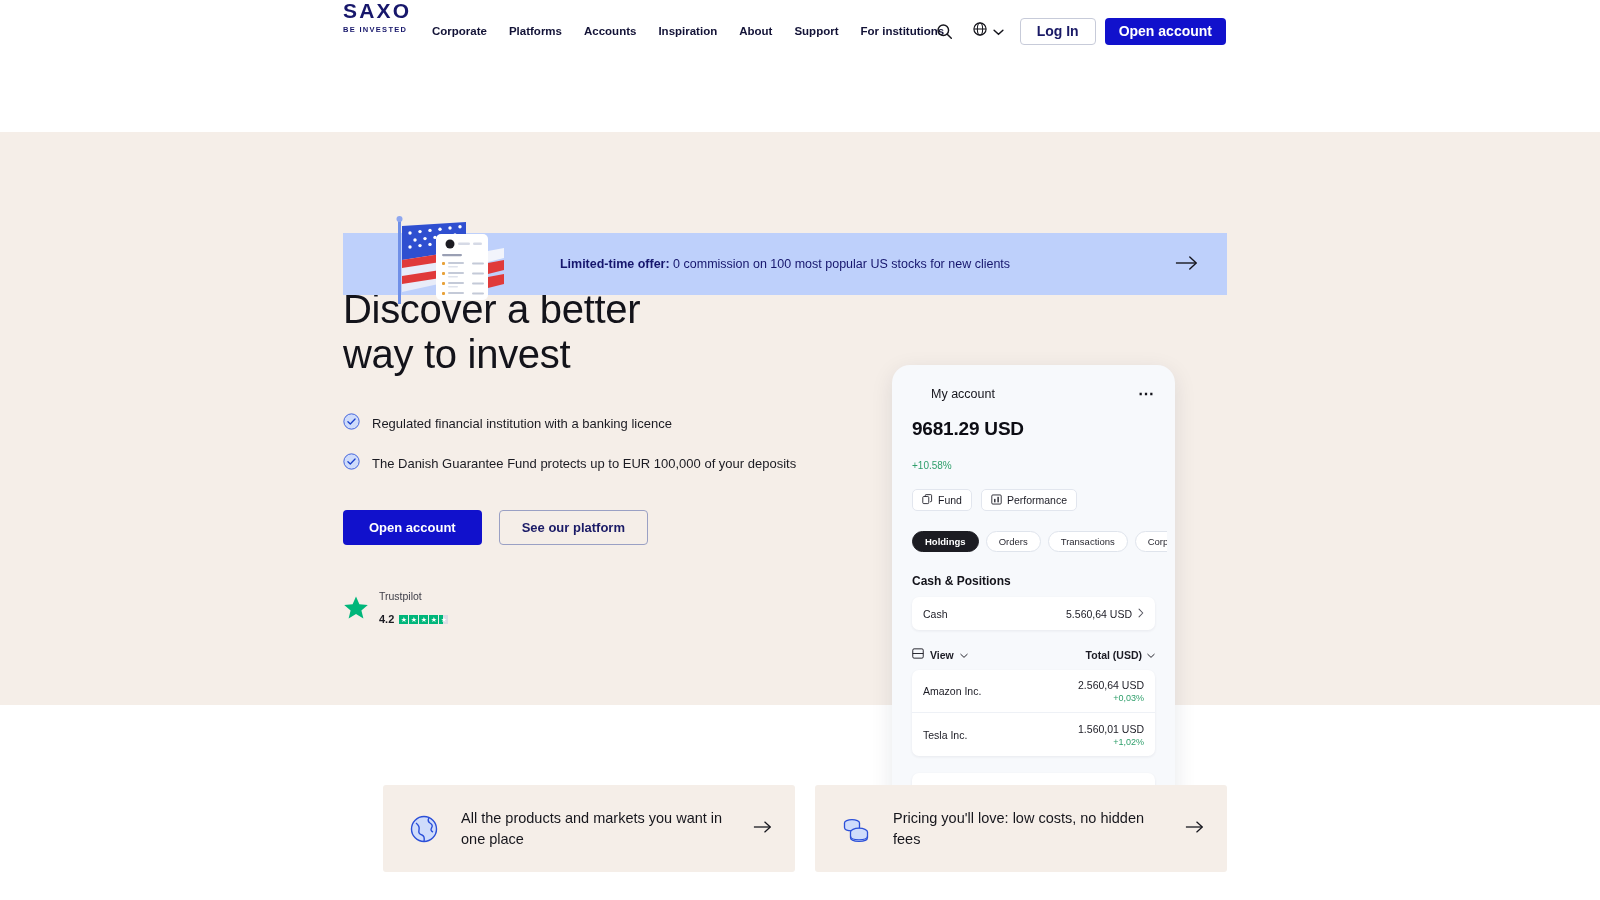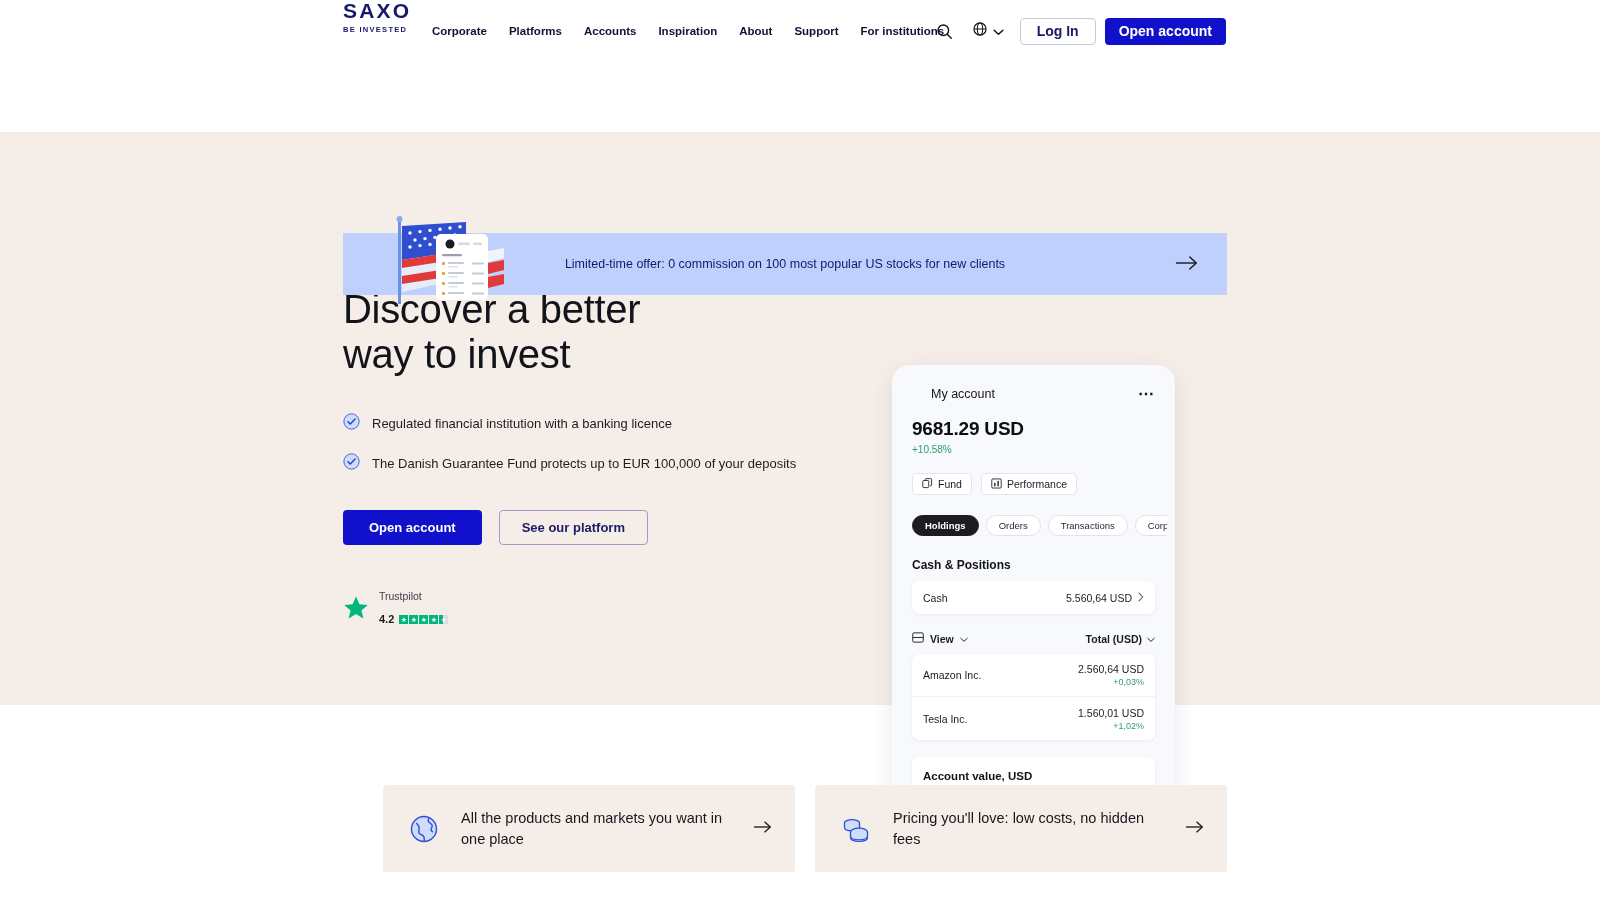--- a/index.html
+++ b/index.html
@@ -60,21 +60,21 @@
   }
   .promo {
     position:absolute; left:343px; top:101px; width:884px; height:62px;
     background:#bed0fb; display:flex; align-items:center; z-index:20;
   }
   .promo-flag { position:absolute; left:45px; top:-17px; width:125px; height:88px; }
   .promo-text {
     position:absolute; left:0; width:884px; text-align:center;
     font-size:12.5px; color:#16166d;
   }
-  .promo-text b { font-weight:normal; }
+  .promo-text b { font-weight:bold; }
   .promo-arrow { position:absolute; right:28px; top:20px; }
 
   .hero-content { position:absolute; left:343px; top:155px; width:560px; }
   h1.hero-title {
     font-size:40px; font-weight:normal; line-height:1.13; color:#13131a;
     letter-spacing:-0.3px;
   }
   .bullets { margin-top:36px; display:flex; flex-direction:column; gap:19px;}
   .bullet { display:flex; align-items:center; gap:12px;}
   .bullet-text { font-size:13px; color:#1b1b22; }
@@ -111,21 +111,21 @@
     overflow:hidden;
   }
   .phone-screen {
     position:absolute; left:8px; top:8px; width:267px; height:452px;
     background:#f7f9fc; border-radius:14px 14px 0 0; overflow:hidden;
   }
   .ph-row { display:flex; align-items:center; justify-content:space-between; }
   .ph-title { font-size:12.5px; font-weight:normal; color:#15151c;margin-left:19px; }
   .ph-dots { font-size:16px; font-weight:bold; color:#15151c; letter-spacing:1px; line-height:0.6;}
   .ph-balance { font-size:19px; font-weight:bold; color:#0d0d14; margin-top:17px; letter-spacing:-0.2px;}
-  .ph-change { font-size:10px; color:#2f9f6b; margin-top:4px;}
+  .ph-change { font-size:10px; color:#2f9f6b; margin-top:20px;}
   .ph-chips { display:flex; gap:9px; margin-top:18px;}
   .ph-chip {
     height:22px; padding:0 9px; background:#fff; border:1px solid #e2e6ee;
     border-radius:5px; display:flex; align-items:center; gap:5px;
     font-size:10.5px; color:#1b1b24; cursor:pointer; white-space:nowrap;
   }
   .ph-tabs { display:flex; gap:7px; margin-top:20px;}
   .ph-tab {
     height:21px; padding:0 12px; border-radius:11px; border:1px solid #dfe4ec;
     background:#fff; font-size:9.5px; color:#2a2a33;

